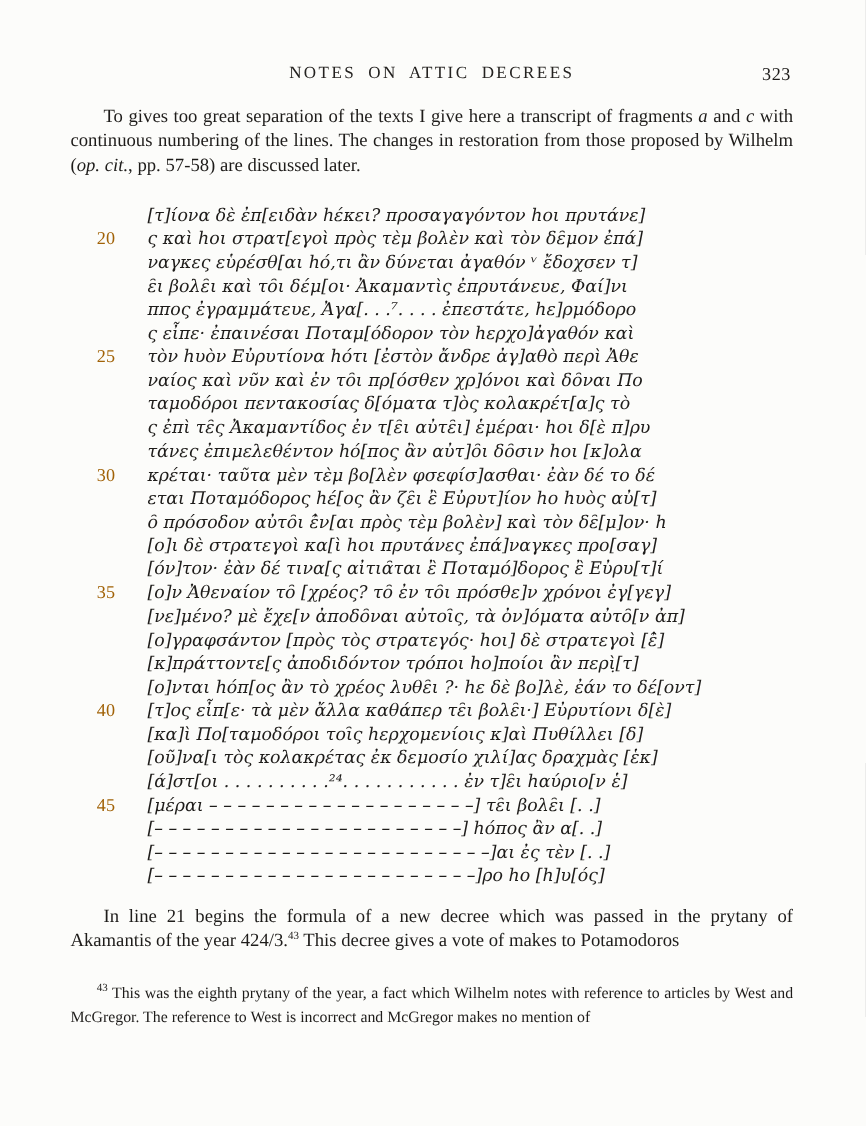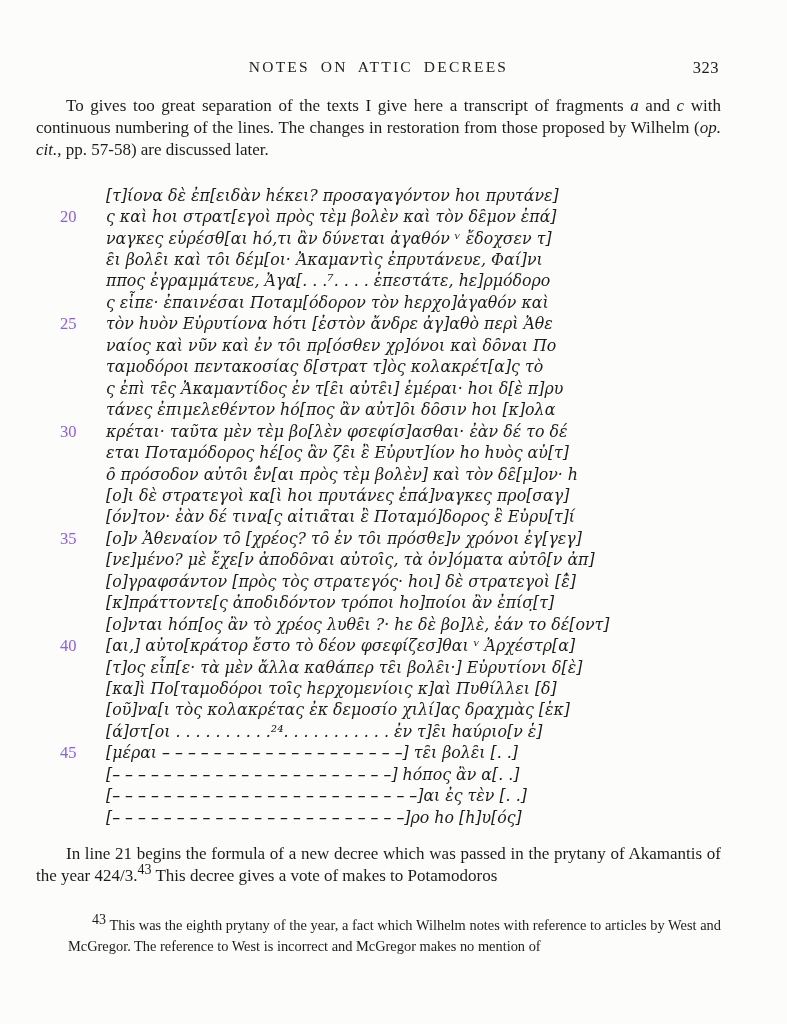--- a/index.html
+++ b/index.html
@@ -4,67 +4,66 @@
 <style>
   html,body { margin:0; padding:0; background:#d9d9d9; }
   .page {
     position:relative;
     width:787px; height:1024px;
     margin:0 auto;
     background:#fcfcfa;
     color:#1e1c1a;
     font-family:"Liberation Serif", serif;
     box-sizing:border-box;
-    padding:58px 66px 0 36px;
+    padding:58px 66px 0 64px;
     overflow:hidden;
   }
   .header { position:relative; height:22px; }
   .running-title {
     text-align:center;
     font-size:15.5px;
     letter-spacing:2.2px;
     word-spacing:5px;
     color:#242220;
   }
   .page-number { position:absolute; right:2px; top:0; font-size:16.5px; letter-spacing:0.5px; }
 
   p.body-par {
     font-size:17px;
     line-height:22.2px;
     text-align:justify;
     text-indent:30px;
     margin:15px 0 0 0;
   }
   .it { font-style:italic; }
-  sup.fnref { font-size:14px; vertical-align:super; line-height:0; letter-spacing:0; }
+  sup.fnref { font-size:10px; vertical-align:super; line-height:0; letter-spacing:0; }
 
   .greek-block {
     margin:23px 0 0 70px;
     font-family:"DejaVu Serif", serif;
     font-style:italic;
     font-size:15.8px;
     line-height:21.45px;
   }
   .g-line { position:relative; white-space:nowrap; }
   .g-num {
     position:absolute;
     left:-46px; top:0;
     font-style:normal;
     font-family:"Liberation Serif", serif;
     font-size:16.5px;
-    color:#8b5cf6;
+    color:#a16207;
   }
 
   .footnote {
     margin-top:27px;
     font-size:14.4px;
     line-height:21.8px;
     text-align:justify;
     text-indent:24px;
-    margin-left:32px;
   }
 </style>
 </head>
 <body>
 
 <div class="page">
 
   <div class="header">
     <div class="running-title">NOTES ON ATTIC DECREES</div>
     <div class="page-number">323</div>
@@ -110,21 +109,21 @@
         <span class="g-text">τὸν hυὸν Εὐρυτίονα hότι [ἐστὸν ἄνδρε ἀγ]αθὸ περὶ Ἀθε</span>
       </div>
 
       <div class="g-line">
         <span class="g-num"></span>
         <span class="g-text">ναίος καὶ νῦν καὶ ἐν το̑ι πρ[όσθεν χρ]όνοι καὶ δο̑ναι Πο</span>
       </div>
 
       <div class="g-line">
         <span class="g-num"></span>
-        <span class="g-text">ταμοδόροι πεντακοσίας δ[στρατ τ]ὸς κολακρέτ[α]ς τὸ</span>
+        <span class="g-text">ταμοδόροι πεντακοσίας δ[όματα τ]ὸς κολακρέτ[α]ς τὸ</span>
       </div>
 
       <div class="g-line">
         <span class="g-num"></span>
         <span class="g-text">ς ἐπὶ τε̑ς Ἀκαμαντίδος ἐν τ[ε̑ι αὐτε̑ι] ἑμέραι· hοι δ[ὲ π]ρυ</span>
       </div>
 
       <div class="g-line">
         <span class="g-num"></span>
         <span class="g-text">τάνες ἐπιμελεθέντον hό[πος ἂν αὐτ]ο̑ι δο̑σιν hοι [κ]ολα</span>
@@ -165,31 +164,30 @@
         <span class="g-text">[νε]μένο? μὲ ἔχε[ν ἀποδο̑ναι αὐτοι̑ς, τὰ ὀν]όματα αὐτο̑[ν ἀπ]</span>
       </div>
 
       <div class="g-line">
         <span class="g-num"></span>
         <span class="g-text">[ο]γραφσάντον [πρὸς τὸς στρατεγός· hοι] δὲ στρατεγοὶ [ἐ̑]</span>
       </div>
 
       <div class="g-line">
         <span class="g-num"></span>
-        <span class="g-text">[κ]πράττοντε[ς ἀποδιδόντον τρόποι hο]ποίοι ἂν ἐπίσ̣[τ]</span>
+        <span class="g-text">[κ]πράττοντε[ς ἀποδιδόντον τρόποι hο]ποίοι ἂν περὶ̣[τ]</span>
       </div>
 
       <div class="g-line">
         <span class="g-num"></span>
         <span class="g-text">[ο]νται hόπ[ος ἂν τὸ χρέος λυθε̑ι ?· hε δὲ βο]λὲ, ἐάν το δέ[οντ]</span>
       </div>
 
       <div class="g-line">
         <span class="g-num">40</span>
-        <span class="g-text">[αι,] αὐτο[κράτορ ἔστο τὸ δέον φσεφίζεσ]θαι ᵛ Ἀρχέστρ[α]</span>
       </div>
 
       <div class="g-line">
         <span class="g-num"></span>
         <span class="g-text">[τ]ος εἶπ[ε· τὰ μὲν ἄλλα καθάπερ τε̑ι βολε̑ι·] Εὐρυτίονι δ[ὲ]</span>
       </div>
 
       <div class="g-line">
         <span class="g-num"></span>
         <span class="g-text">[κα]ὶ Πο[ταμοδόροι τοι̑ς hερχομενίοις κ]αὶ Πυθίλλει [δ]</span>

